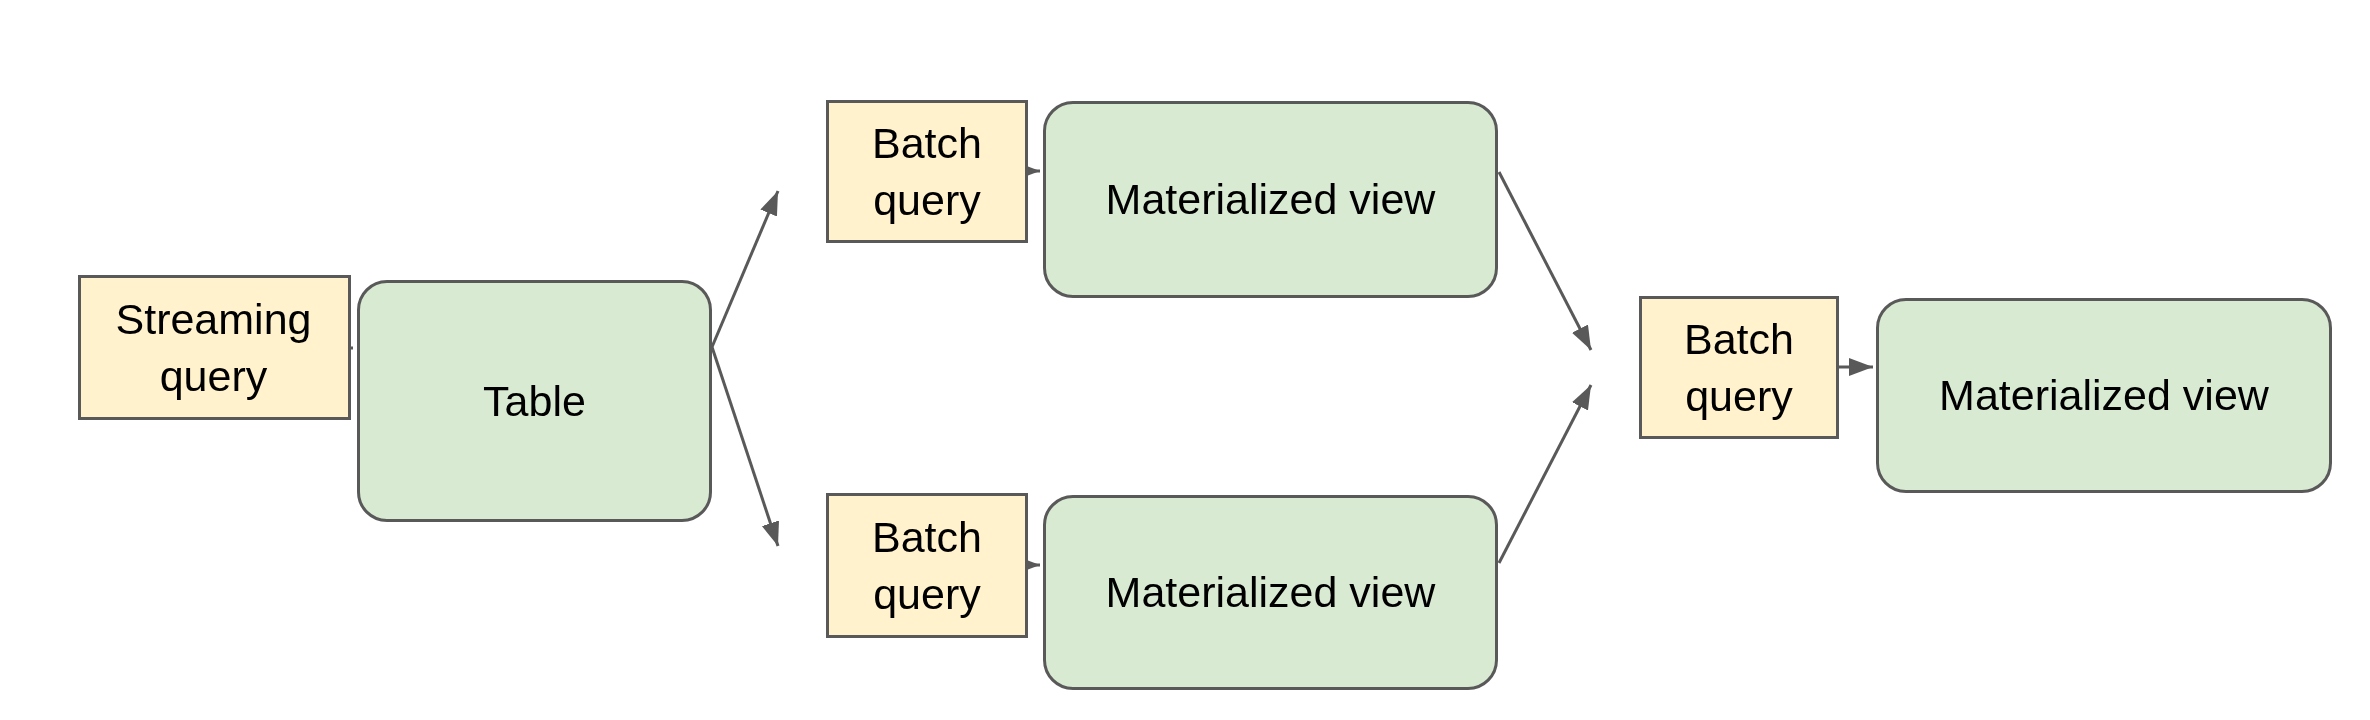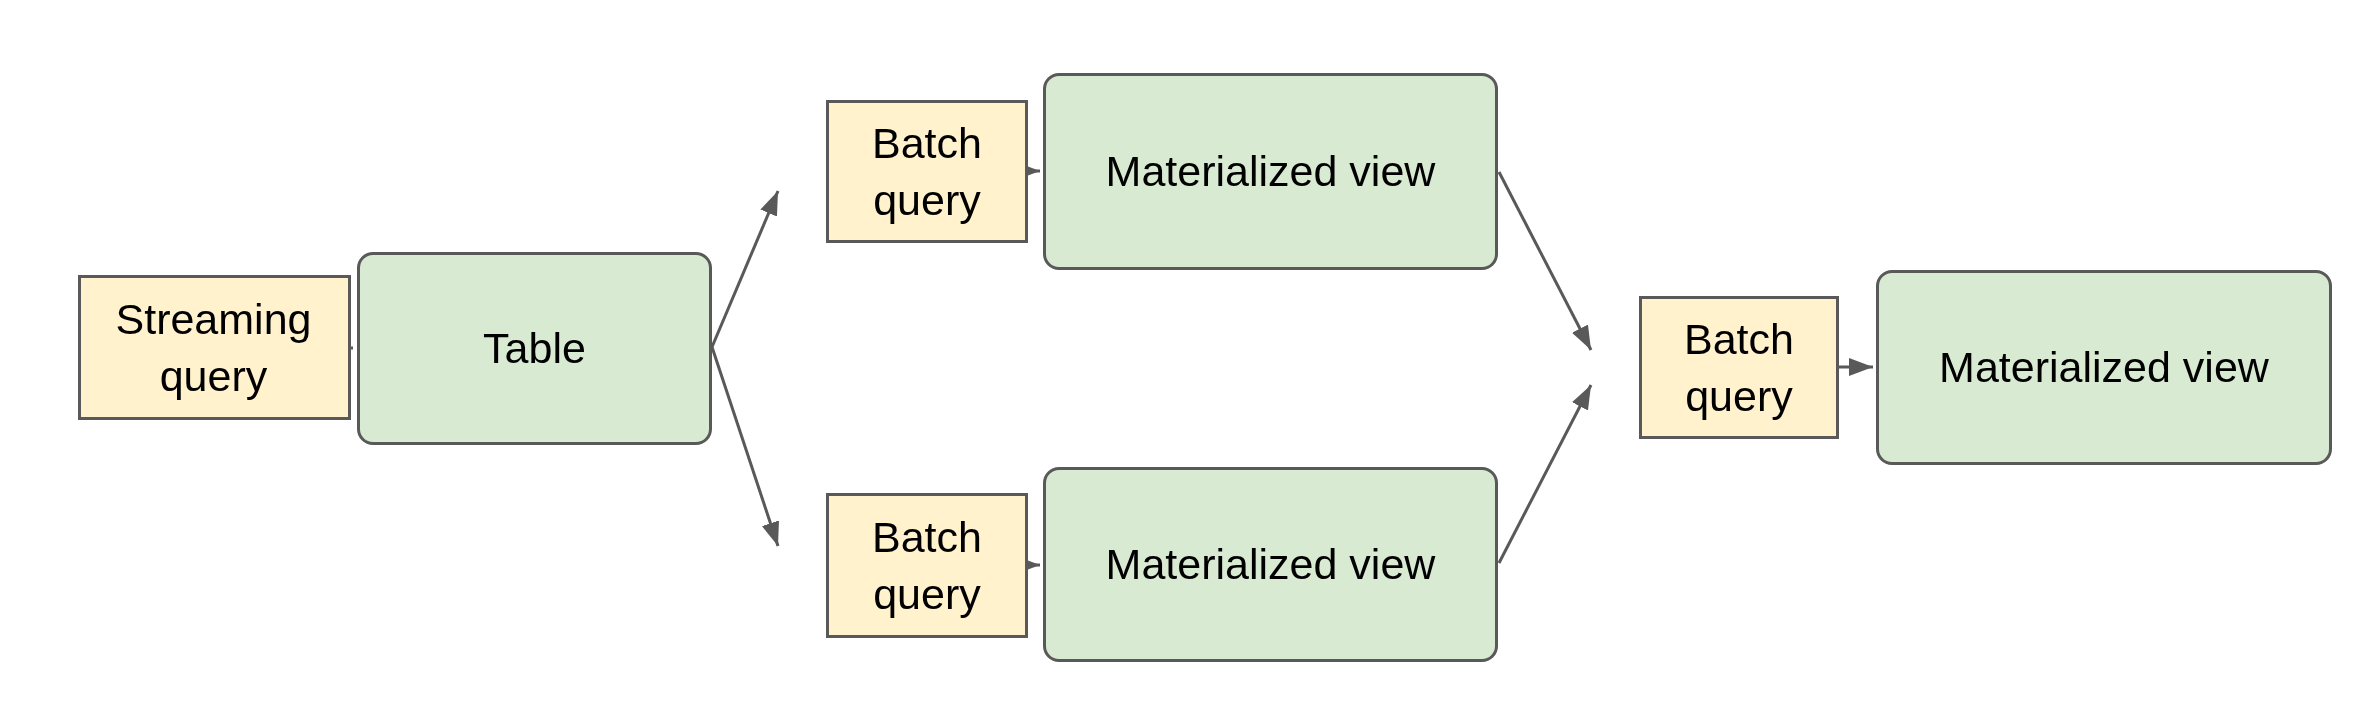--- a/index.html
+++ b/index.html
@@ -33,25 +33,26 @@
     border: 3px solid var(--stroke);
     padding: 0 14px;
   }
   .node--source {
     background: var(--source-fill);
     border-radius: 0;
     margin-left: 46px;
   }
   .node--derived {
     background: var(--derived-fill);
-    border-radius: 16px;
+    border-radius: 30px;
+    margin-top: 28px;
   }
   
   .n-streaming   { left: 32px;   top: 275px; width: 273px; height: 145px; padding-left: 12px; }
-  .n-table       { left: 357px;  top: 252px; width: 355px; height: 193px; }
+  .n-table       { left: 357px;  top: 252px; width: 355px; height: 242px; }
   .n-batch-top   { left: 780px;  top: 100px; width: 202px; height: 143px; }
   .n-mv-top      { left: 1043px; top: 73px;  width: 455px; height: 197px; }
   .n-batch-bot   { left: 780px;  top: 493px; width: 202px; height: 145px; }
   .n-mv-bot      { left: 1043px; top: 467px; width: 455px; height: 195px; }
   .n-batch-merge { left: 1593px; top: 296px; width: 200px; height: 143px; }
   .n-mv-final    { left: 1876px; top: 270px; width: 456px; height: 195px; }
 
   .edges-layer {
     position: absolute;
     left: 0; top: 0;

